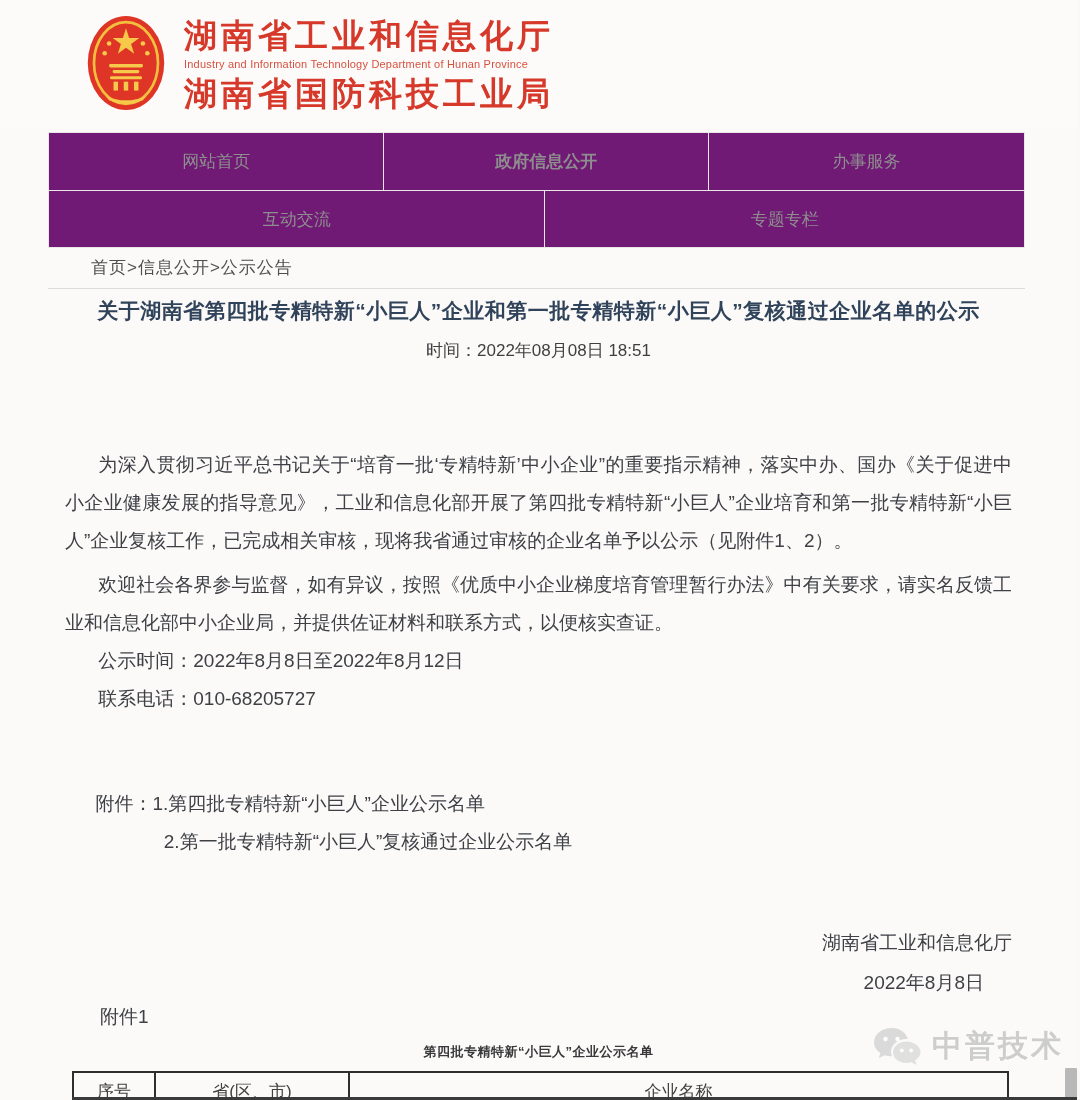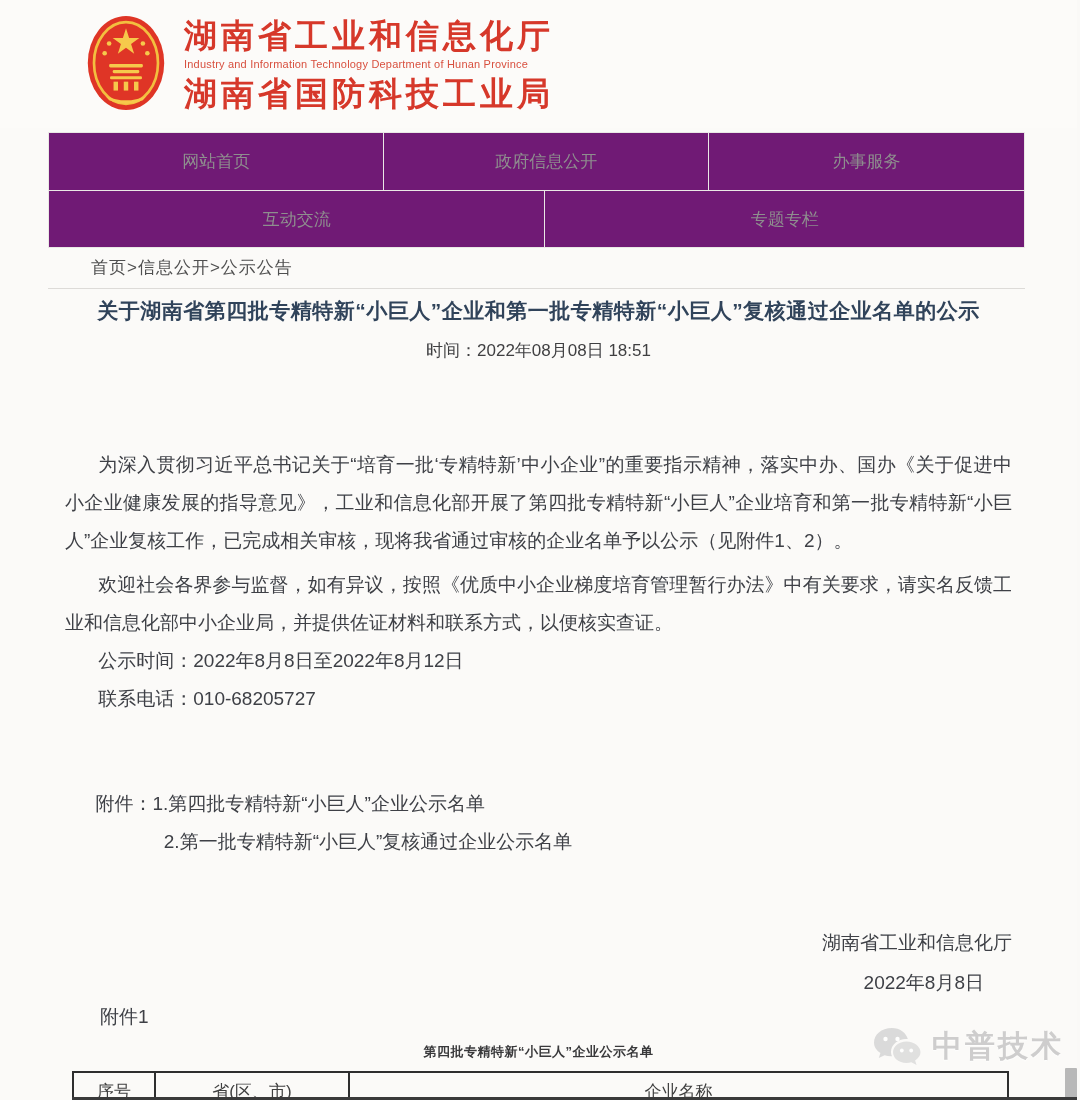--- a/index.html
+++ b/index.html
@@ -17,21 +17,21 @@
   .org-cn { color:#d6382a; font-weight:bold; font-size:33px; letter-spacing:4px; line-height:40px; white-space:nowrap; }
   .org-en { color:#d8503f; font-size:11px; line-height:16px; white-space:nowrap; letter-spacing:0.2px; }
   .org-cn2 { margin-top:2px; }
 
   
   .main-nav { position:absolute; left:48px; top:132px; width:977px; border:1px solid #eae8e6; background:#701a75; }
   .nav-row { display:flex; height:57px; }
   .nav-row + .nav-row { border-top:1px solid #eae8e6; }
   .nav-cell { display:flex; align-items:center; justify-content:center; color:#8e8e8e; font-size:17px; cursor:pointer; }
   .nav-cell + .nav-cell { border-left:1px solid #eae8e6; }
-  .r1c1 { width:34.3%; } .r1c2 { width:33.3%; } .r1c3 { width:32.4%; }
+  .r1c1 { width:34.3%; } .r1c2 { width:33.3%;font-weight:bold; } .r1c3 { width:32.4%; }
   .r2c1 { width:50.8%; } .r2c2 { width:49.2%; }
 
   
   .breadcrumb { position:absolute; left:91px; top:256px; font-size:17px; color:#4f4f4f; letter-spacing:1px; cursor:pointer; }
   .crumb-divider { position:absolute; left:48px; top:288px; width:977px; height:1px; background:#dddbd8; }
 
   
   .article { position:absolute; left:65px; top:296px; width:947px; }
   .article-title { text-align:center; font-size:21px; font-weight:bold; color:#30435a; line-height:30px; white-space:nowrap; letter-spacing:0.5px; }
   .article-time { text-align:center; font-size:17px; color:#3f3f41; margin-top:14px; line-height:22px; }

